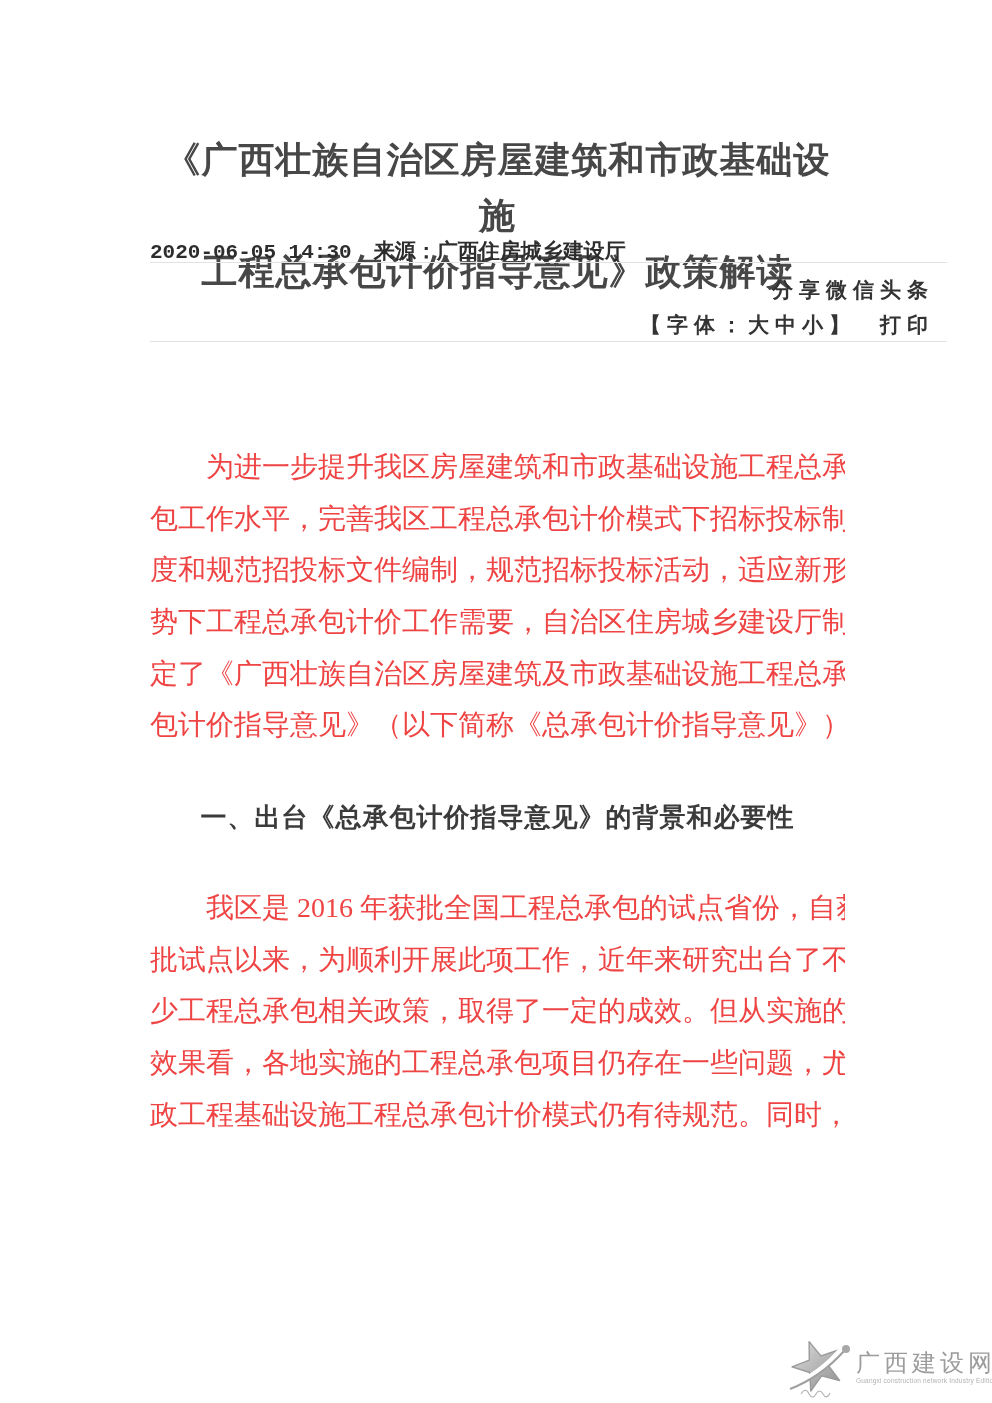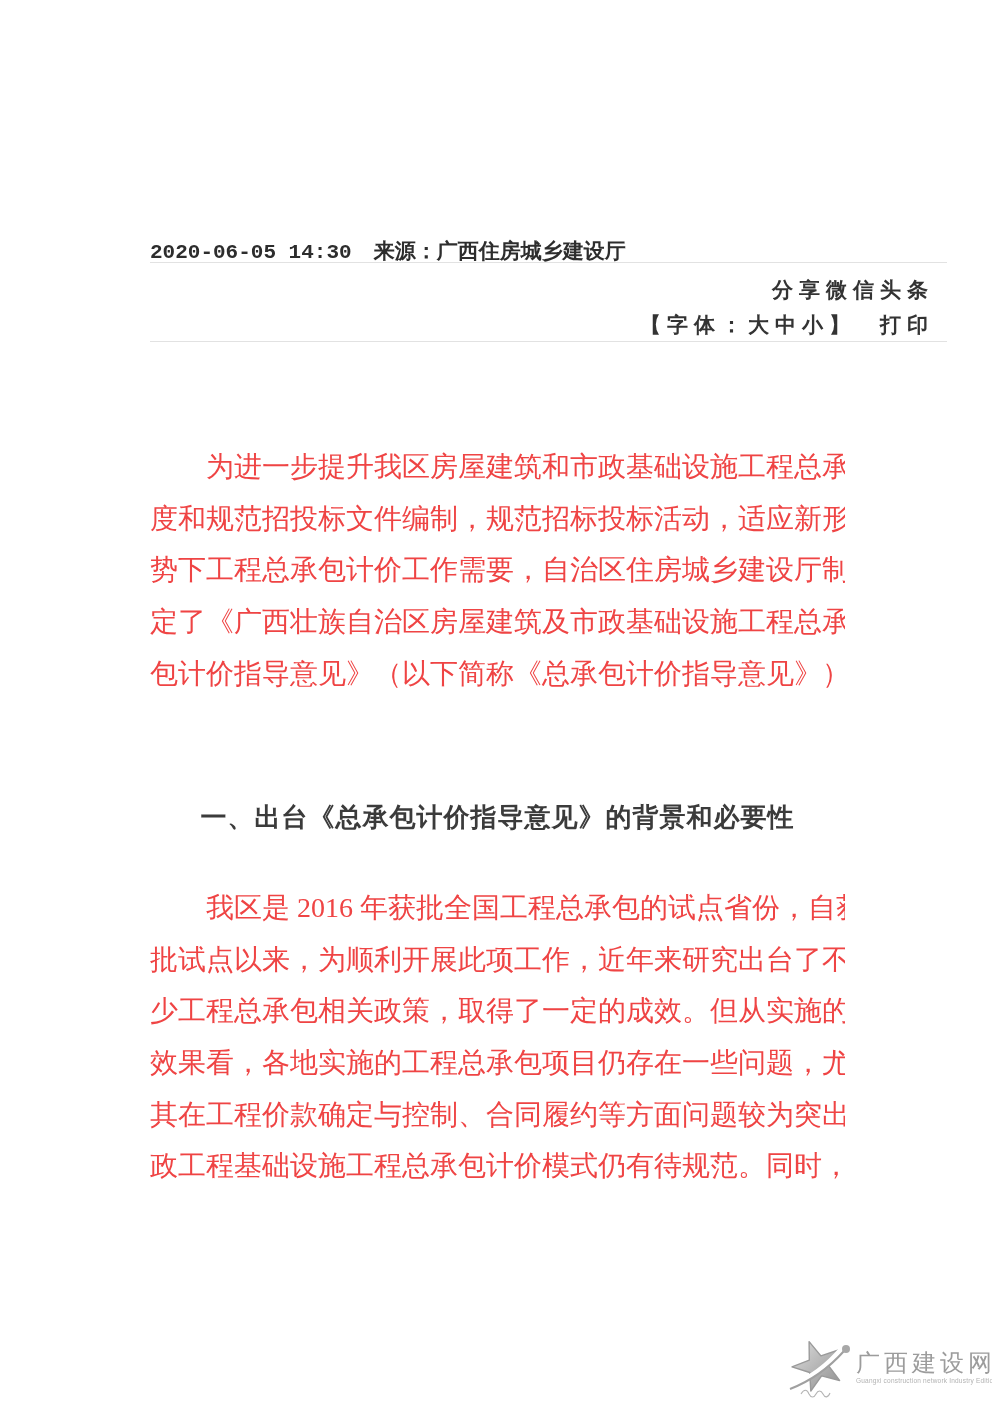--- a/index.html
+++ b/index.html
@@ -76,53 +76,57 @@
   .logo-en{
     font-size:6.5px;line-height:9px;color:#b2b2b2;letter-spacing:0.2px;white-space:nowrap;
   }
 </style>
 </head>
 <body>
 
 <div class="page">
   <div class="wrap">
 
+    <h1 class="title" style="margin:0;">
+      <span class="tline">《广西壮族自治区房屋建筑和市政基础设施</span>
+      <span class="tline">工程总承包计价指导意见》政策解读</span>
+    </h1>
 
     <div class="meta">
       <span>2020-06-05 14:30</span><span class="src">来源：广西住房城乡建设厅</span>
     </div>
 
     <div class="divider div1"></div>
 
     <div class="toolrow row-share">
       <span>分享</span><span class="clickable">微信</span><span class="clickable">头条</span>
     </div>
 
     <div class="toolrow row-font">
       <span>【字体：</span><span class="clickable">大</span><span class="clickable">中</span><span class="clickable">小</span><span>】</span><span class="print clickable">打印</span>
     </div>
 
     <div class="divider div2"></div>
 
     <div class="para para1">
       <div class="bline indent">为进一步提升我区房屋建筑和市政基础设施工程总承</div>
+      <div class="bline">包工作水平，完善我区工程总承包计价模式下招标投标制</div>
       <div class="bline">度和规范招投标文件编制，规范招标投标活动，适应新形</div>
       <div class="bline">势下工程总承包计价工作需要，自治区住房城乡建设厅制</div>
       <div class="bline">定了《广西壮族自治区房屋建筑及市政基础设施工程总承</div>
       <div class="bline loose">包计价指导意见》（以下简称《总承包计价指导意见》）。</div>
     </div>
 
     <div class="sec-heading">一、出台《总承包计价指导意见》的背景和必要性</div>
 
     <div class="para para2">
       <div class="bline indent">我区是 2016 年获批全国工程总承包的试点省份，自获</div>
       <div class="bline">批试点以来，为顺利开展此项工作，近年来研究出台了不</div>
       <div class="bline">少工程总承包相关政策，取得了一定的成效。但从实施的</div>
       <div class="bline">效果看，各地实施的工程总承包项目仍存在一些问题，尤</div>
-      <div class="bline">其在工程价款确定与控制、合同履约等方面问题较为突出</div>
       <div class="bline">政工程基础设施工程总承包计价模式仍有待规范。同时，</div>
     </div>
 
   </div>
 
   <div class="logo">
     <span class="logo-star">
       <svg width="64" height="64" viewBox="0 0 64 64" aria-hidden="true">
         <defs>
           <linearGradient id="lg" x1="0" y1="0" x2="1" y2="1">

